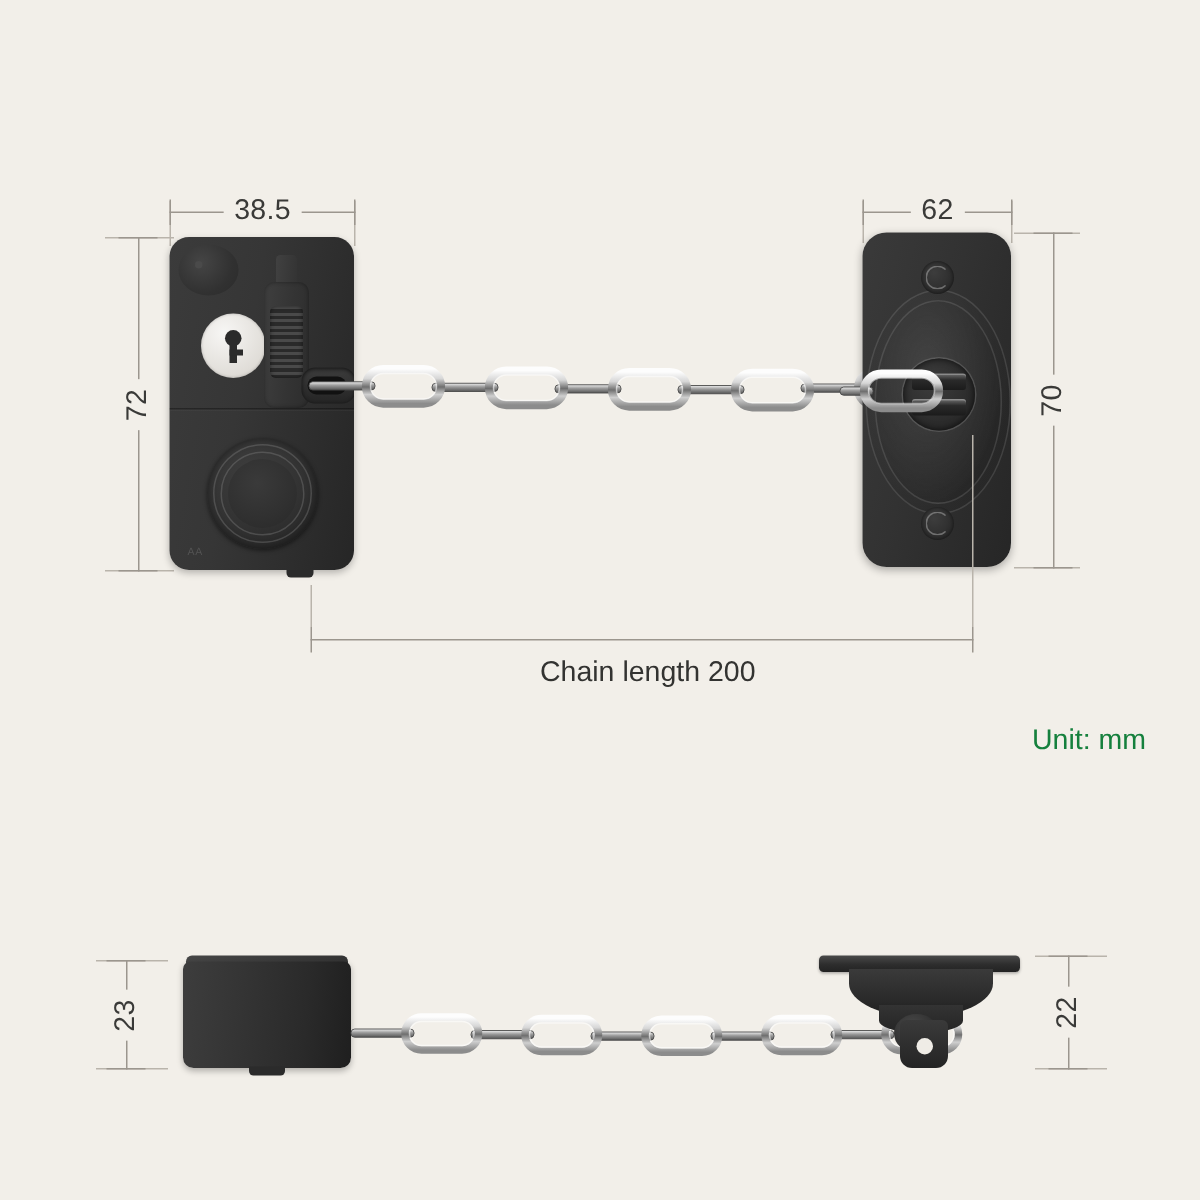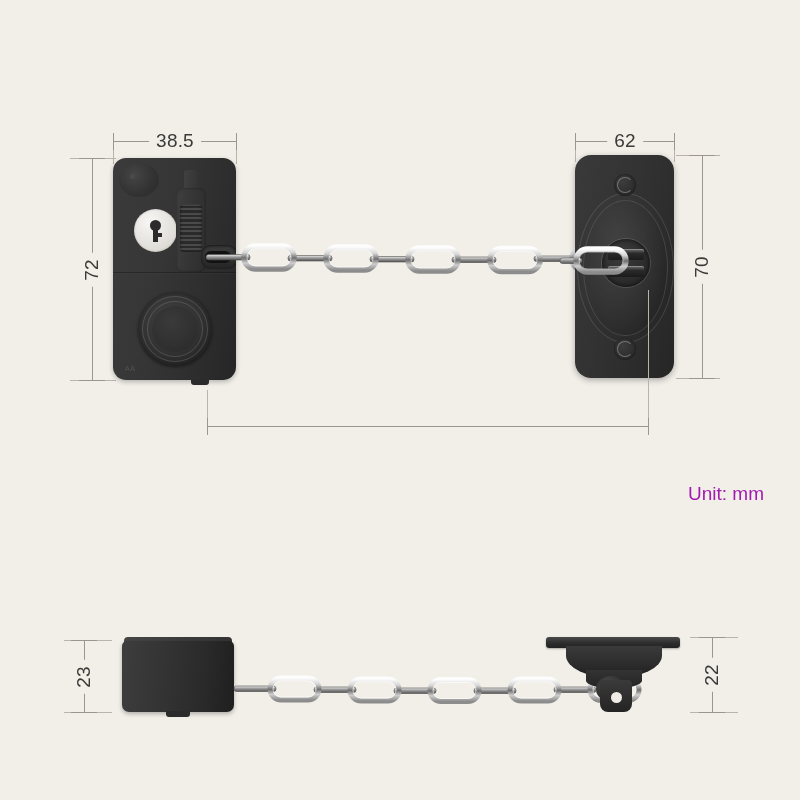--- a/index.html
+++ b/index.html
@@ -81,21 +81,21 @@
 
   
   .ext {
     position: absolute;
     background: #b9b4ab;
   }
 
   
   .unit-text {
     position: absolute;
-    color: #a21caf;
+    color: #15803d;
     font-size: 19px;
     white-space: nowrap;
   }
   .chain-label {
     position: absolute;
     color: #333331;
     font-size: 19px;
     white-space: nowrap;
     background: #f2efe9;
     padding: 0 10px;
@@ -431,20 +431,21 @@
   </svg>
 
   <div class="ext" style="left:207px; top:390px; width:1px; height:28px;"></div>
   <div class="ext" style="left:648px; top:290px; width:1px; height:128px;"></div>
 
   <div class="dim-h" style="left:207px; top:415px; width:442px; height:22px;">
     <div class="line"></div>
     <div class="tick l"></div>
     <div class="tick r"></div>
   </div>
+  <div class="chain-label" style="left:350px; top:438px;">Chain length 200</div>
 
   <div class="unit-text" style="left:688px; top:483px;">Unit: mm</div>
 
   <div class="ext" style="left:64px; top:640px; width:48px; height:1px;"></div>
   <div class="ext" style="left:64px; top:712px; width:48px; height:1px;"></div>
 
   <div class="dim-v" style="left:71px; top:640px; width:26px; height:73px;">
     <div class="line"></div>
     <div class="tick t"></div>
     <div class="tick b"></div>

